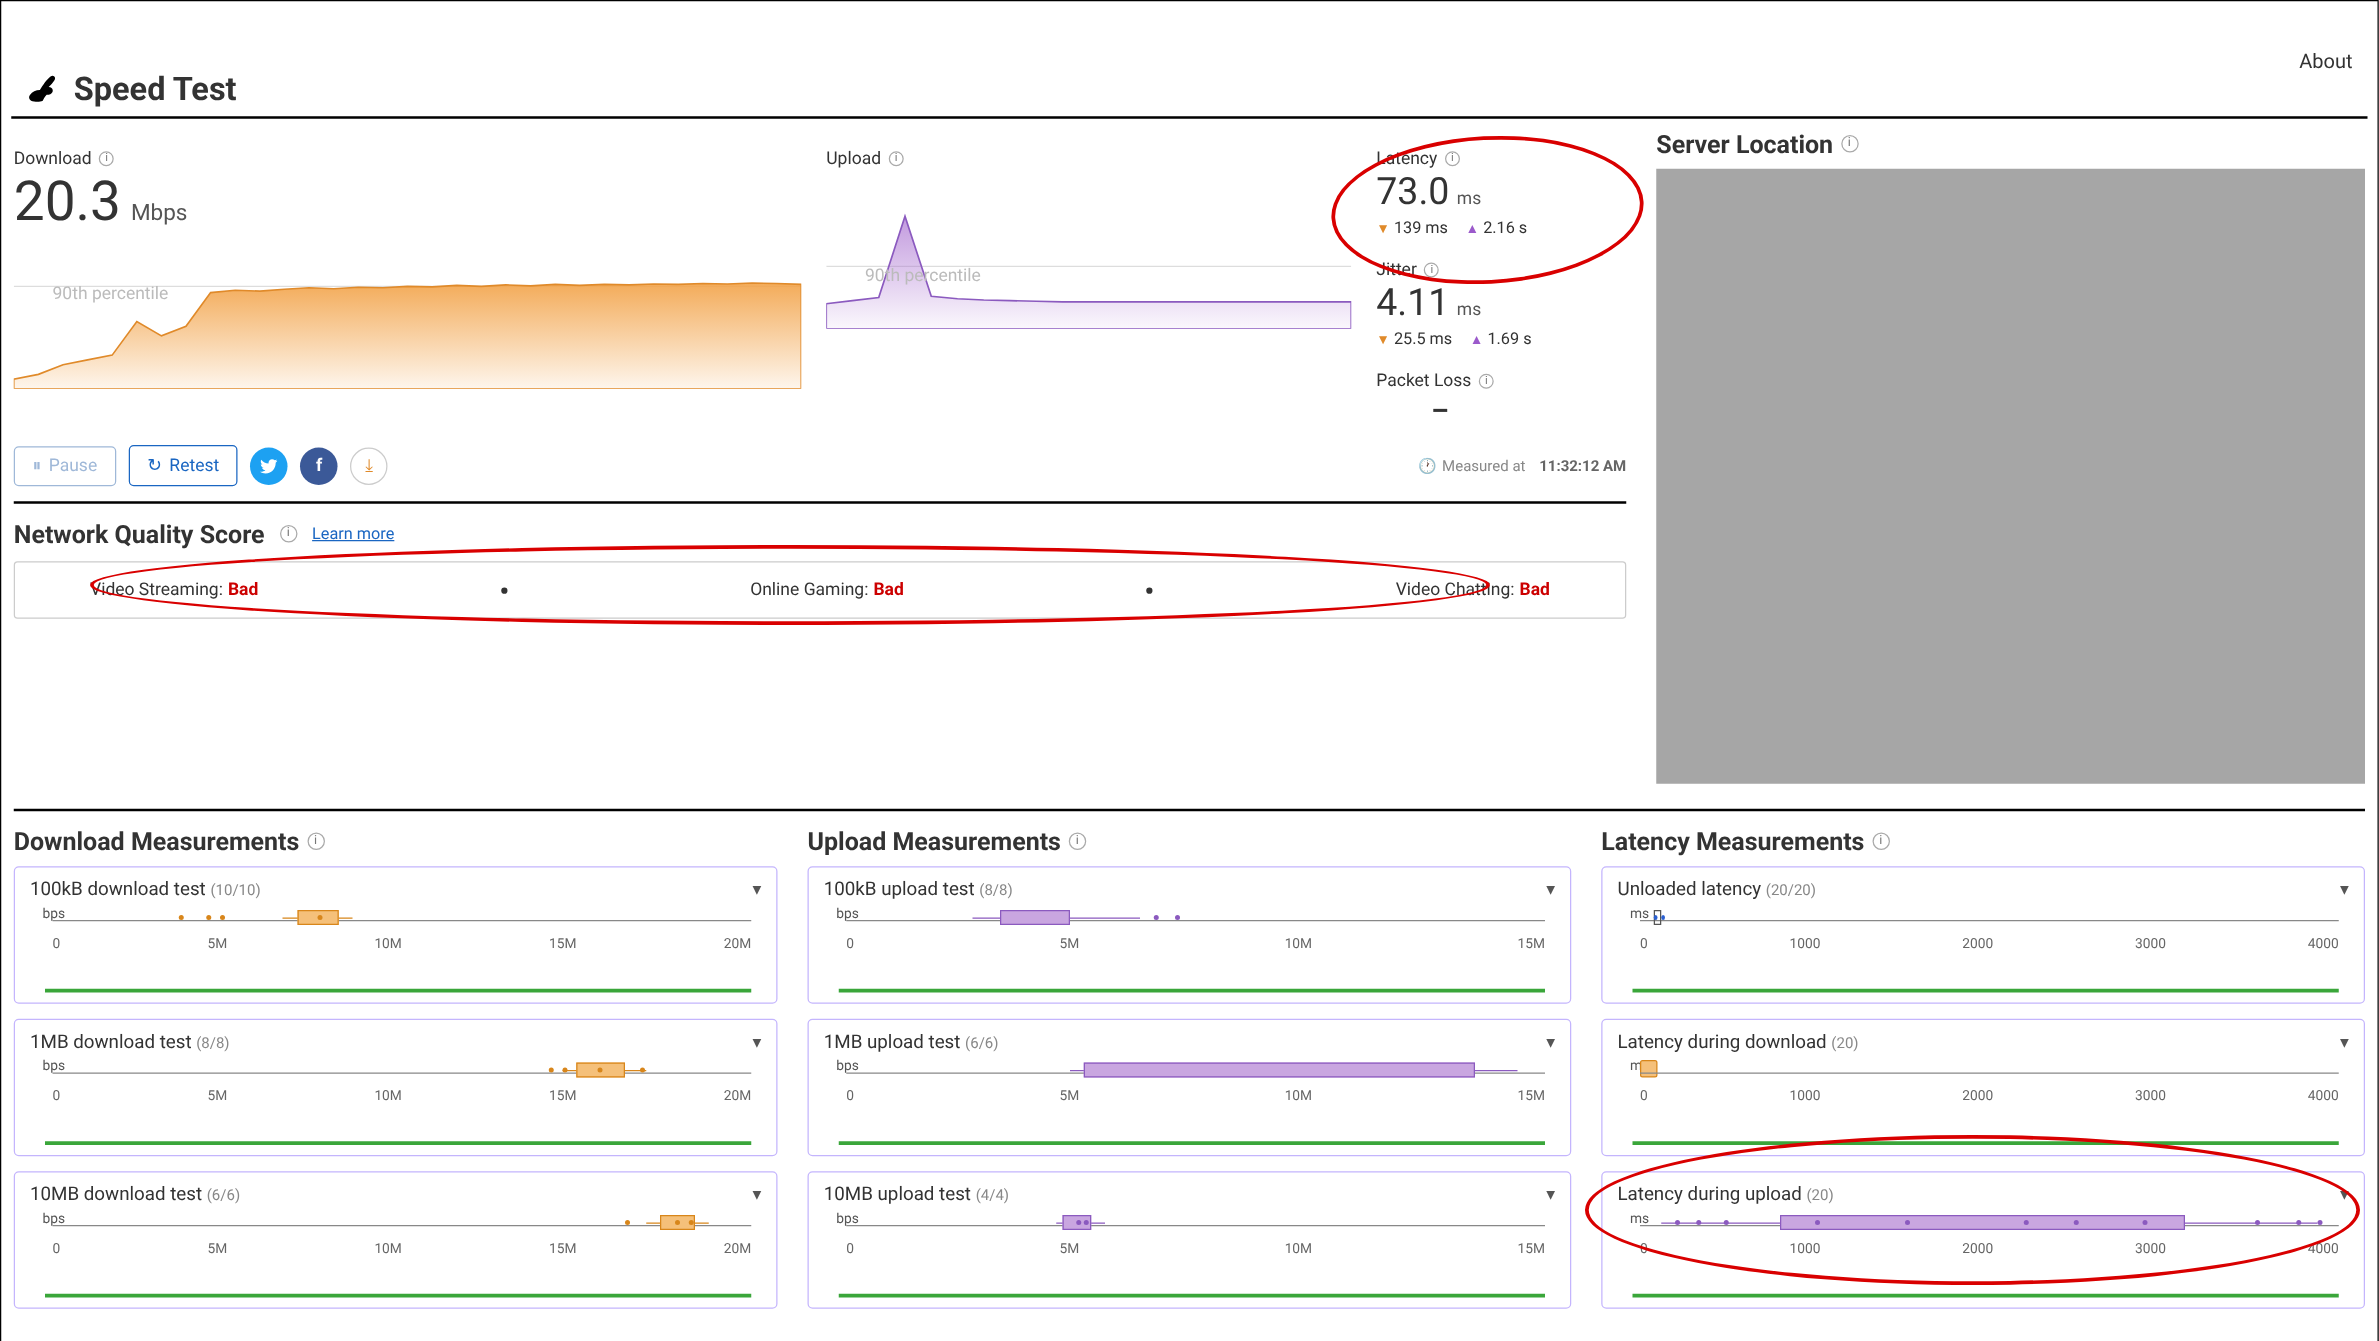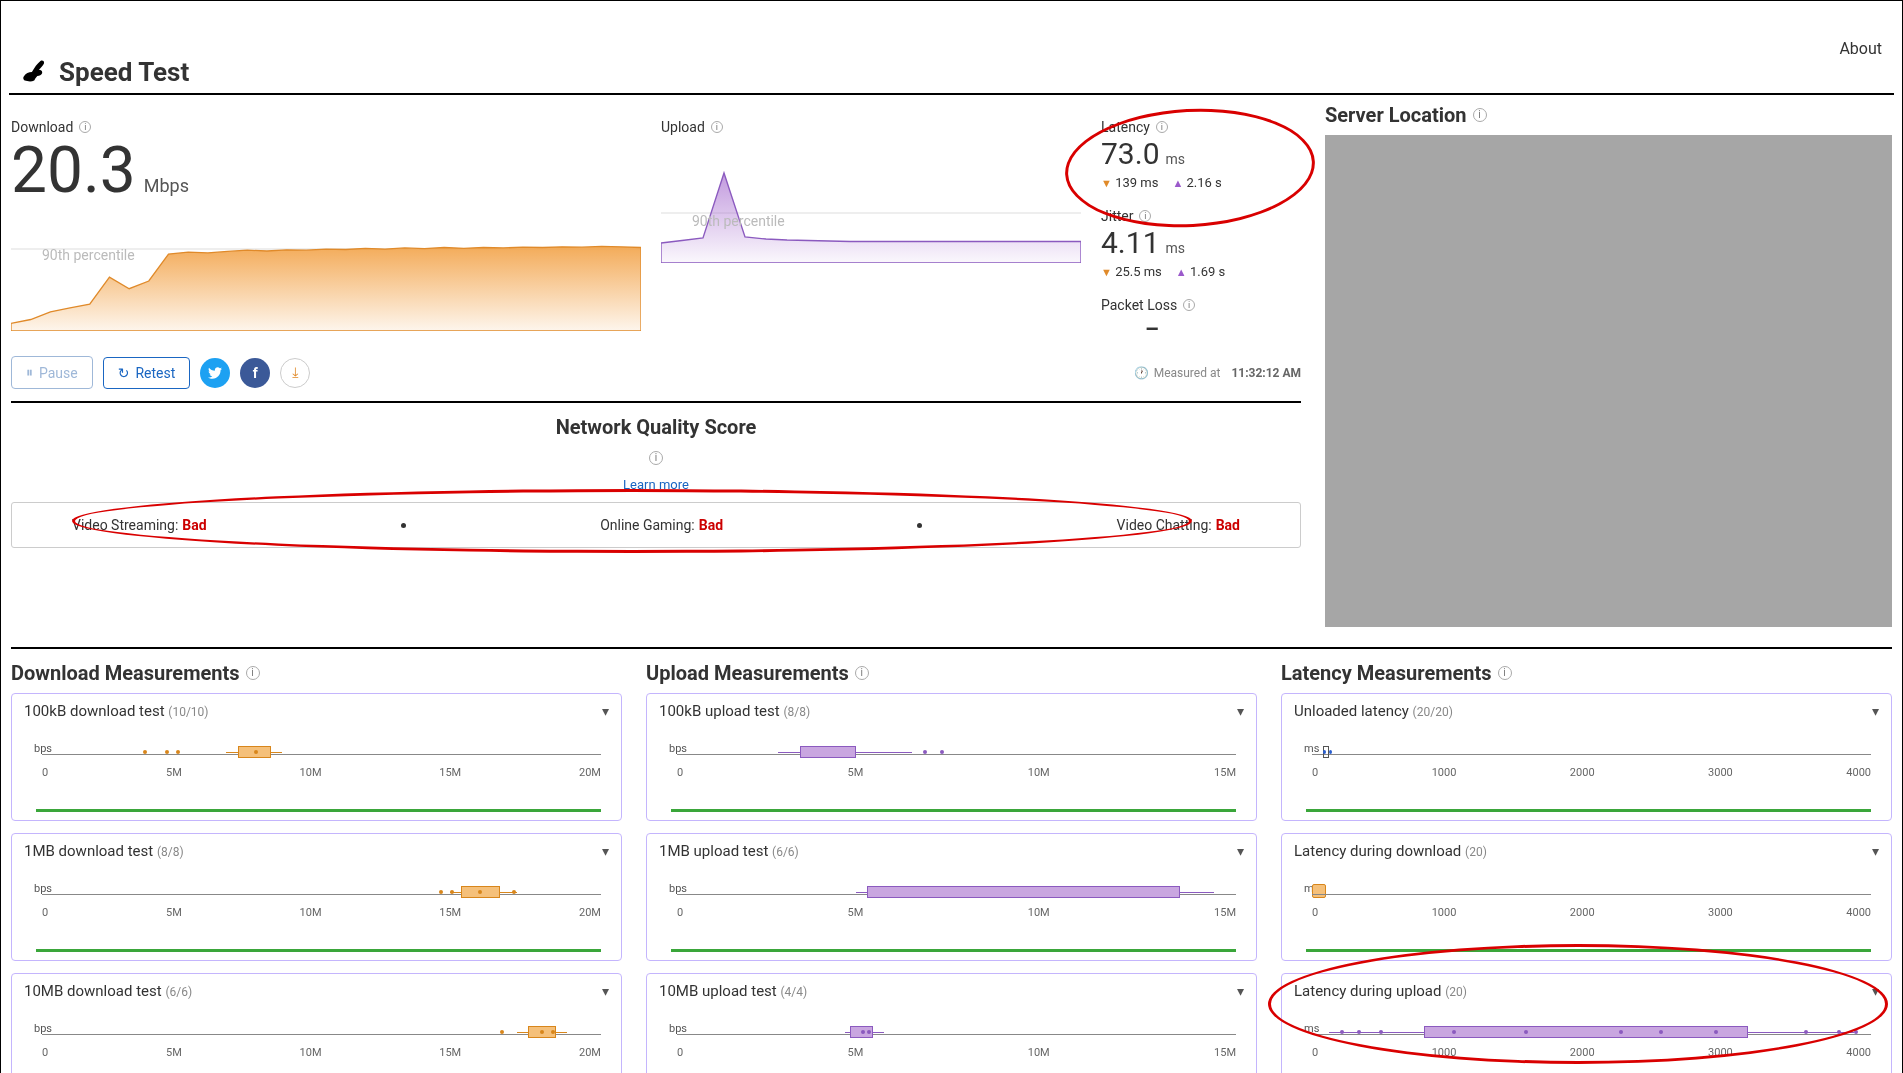--- a/index.html
+++ b/index.html
@@ -14,21 +14,21 @@
     .left-col { flex: 0 0 1260px; }
     .right-col { flex: 1; }
     .section-title { font-size: 20px; font-weight: 700; margin-bottom: 8px; display: flex; align-items: center; gap: 6px; }
     .info-icon { display:inline-flex; width: 14px; height: 14px; border: 1px solid #aaa; border-radius: 50%; align-items:center; justify-content:center; font-size:10px; color:#777; line-height:1; font-style:normal; font-weight:400; cursor:pointer; }
     .info-icon-sm { width:12px; height:12px; font-size:9px; }
     .metrics-row { display: flex; gap: 20px; margin-top: 16px; }
     .metric-block { flex: 0 0 630px; }
     .metric-block-narrow { flex: 0 0 420px; }
     .metric-side { flex: 0 0 200px; }
     .metric-label { font-size: 14px; color: #333; display:flex; align-items:center; gap:6px; margin-bottom:4px; }
-    .metric-value-lg { font-size: 64px; font-weight: 400; line-height:1; }
+    .metric-value-lg { font-size: 44px; font-weight: 400; line-height:1; }
     .metric-value-md { font-size: 30px; font-weight: 400; line-height:1; }
     .metric-unit { font-size: 18px; margin-left: 4px; color:#555; }
     .metric-unit-sm { font-size: 14px; margin-left: 2px; color:#555; }
     .area-chart { margin-top: 28px; height: 100px; width:100%; position:relative; }
     .percentile-label { position:absolute; top: 16px; left: 6px; font-size: 14px; color:#bbb; z-index:2;margin-left:25px; }
     svg.area { width:100%; height:100%; }
     .side-metrics-row { display:flex; gap:14px; margin-top:6px; font-size:13px; align-items:center; }
     .dl-icon { color:#e08a2a; font-size:11px; }
     .ul-icon { color:#9b5acb; font-size:11px; }
     .controls-row { display:flex; align-items:center; justify-content:space-between; margin-top:14px; }
@@ -36,37 +36,37 @@
     .btn { display:flex; align-items:center; gap:6px; padding:7px 14px; border-radius:4px; font-size:14px; cursor:pointer; }
     .btn-pause { border:1px solid #9fb8d8; color:#9fb8d8; background:#fff; }
     .btn-retest { border:1px solid #1a66c2; color:#1a66c2; background:#fff; }
     .share-btn { width:30px; height:30px; border-radius:50%; display:flex; align-items:center; justify-content:center; cursor:pointer; color:#fff; font-size:14px; font-weight:700; }
     .twitter-btn { background:#1da1f2; }
     .facebook-btn { background:#3b5998; }
     .dl-btn { width:30px; height:30px; border-radius:50%; border:1px solid #ccc; display:flex; align-items:center; justify-content:center; cursor:pointer; color:#e08a2a; font-size:14px; background:#fff;}
     .measured-at { font-size:12px; color:#888; display:flex; align-items:center; gap:4px; }
     .measured-at strong { color:#666; font-weight:700; }
     .hr { border-top:2px solid #000; margin:12px 0; }
-    .nqs-row { display:flex; align-items:center; gap:12px;flex-direction:column; }
+    .nqs-row { display:flex; align-items:center; gap:12px; }
     .nqs-title { font-size:20px; font-weight:700; }
     .learn-link { color:#1a66c2; font-size:13px; text-decoration:underline; cursor:pointer; }
     .score-bar { position:relative; margin-top:10px; border:1px solid #ccc; border-radius:3px; padding:14px 60px; display:flex; align-items:center; justify-content:space-between; }
     .score-item { font-size:14px; }
     .score-item .bad { color:#c00; font-weight:700; margin-left:4px; }
     .score-dot { width:5px; height:5px; background:#333; border-radius:50%; }
     .annot-oval { position:absolute; border:3px solid #d90000; border-radius:50%; pointer-events:none; z-index:10; }
     .map-placeholder { width:100%; height:492px; background:#a6a6a6; }
     .charts-grid { display:flex; gap:24px; margin-top:8px; }
     .charts-col { flex:1; }
     .card { border:1px solid #c4b5fd; border-radius:4px; padding:8px 12px; margin-bottom:12px; position:relative; }
     .card-header { display:flex; align-items:center; justify-content:space-between; cursor:pointer; }
     .card-title { font-size:15px; }
     .card-count { font-size:12px; color:#888; }
     .chevron { font-size:14px; color:#555; }
-    .axis-row { position:relative; font-size:11px; color:#555; height:70px; margin-top:22px; }
+    .axis-row { position:relative; font-size:11px; color:#555; height:70px; margin-top:4px; }
     .axis-unit { position:absolute; left:10px; top:0; }
     .axis-line { position:absolute; left:18px; right:8px; top:12px; height:1px; background:#888; }
     .axis-ticks { position:absolute; left:18px; right:8px; top:24px; display:flex; justify-content:space-between; }
     .axis-tick { font-size:11px; color:#666; }
     .green-bar { position:absolute; left:12px; right:8px; bottom:0; height:3px; background:#3aa63a; }
     .box-plot { position:absolute; top:4px; height:12px; z-index:2; }
     .box-plot .box { position:absolute; height:12px; border:1px solid; }
     .box-plot .box.orange { background:#f5c07a; border-color:#d8861b; }
     .box-plot .box.purple { background:#c9a6e0; border-color:#8b5abf; }
     .box-plot .whisker { position:absolute; top:6px; height:1px; }

